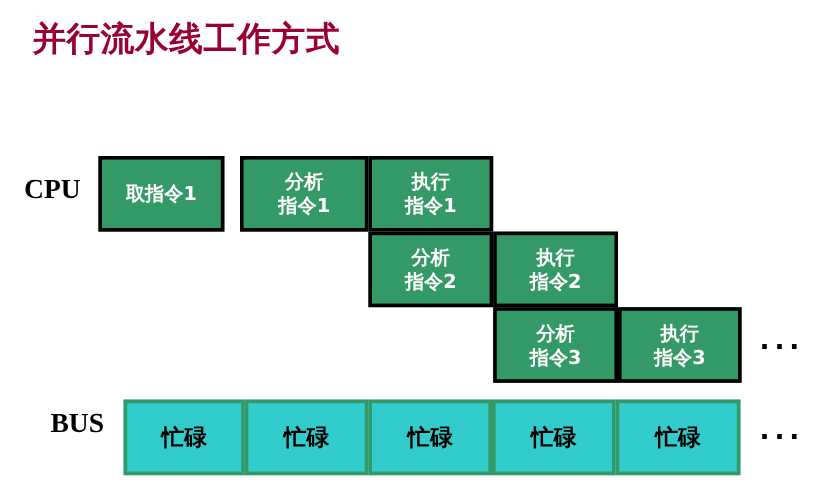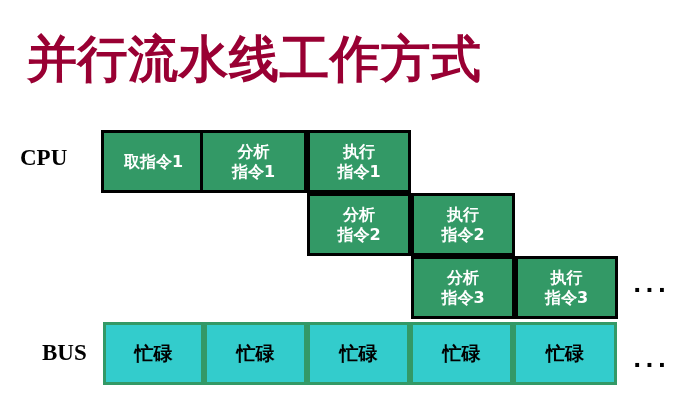--- a/index.html
+++ b/index.html
@@ -7,24 +7,24 @@
     position: relative;
     width: 681px;
     height: 406px;
     background: #ffffff;
     overflow: hidden;
     font-family: "DejaVu Sans", sans-serif;
   }
   .title {
     position: absolute;
     left: 27px;
-    top: 26px;
+    top: 14px;
     margin: 0;
     font-family: Liberation Mono, monospace;
-    font-size: 50px;
+    font-size: 28px;
     font-weight: 900;
     letter-spacing: 0.5px;
     color: var(--title, #990033);
     white-space: nowrap;
   }
   .row-label {
     position: absolute;
     font-family: "Liberation Serif", "DejaVu Serif", serif;
     font-size: 23px;
     font-weight: bold;
@@ -48,29 +48,29 @@
     align-items: center;
     justify-content: center;
     text-align: center;
     white-space: pre-line;
   }
   
   .r0 { top: 130px; }
   .r1 { top: 193px; }
   .r2 { top: 256px; }
   
-  .c0 { left: 101px;  width: 105px; }
+  .c0 { left: 82px;  width: 105px; }
   .c1 { left: 200px; width: 107px; }
   .c2 { left: 307px; width: 104px; }
   .c3 { left: 411px; width: 104px; }
   .c4 { left: 515px; width: 103px; }
 
   .bus-cell {
     position: absolute;
-    top: 322px;
+    top: 333px;
     height: 63px;
     box-sizing: border-box;
     background: var(--bus-fill, #33cccc);
     border: 3px solid var(--bus-border, #339966);
     color: var(--bus-text, #000000);
     font-weight: bold;
     font-size: 19px;
     display: flex;
     align-items: center;
     justify-content: center;

